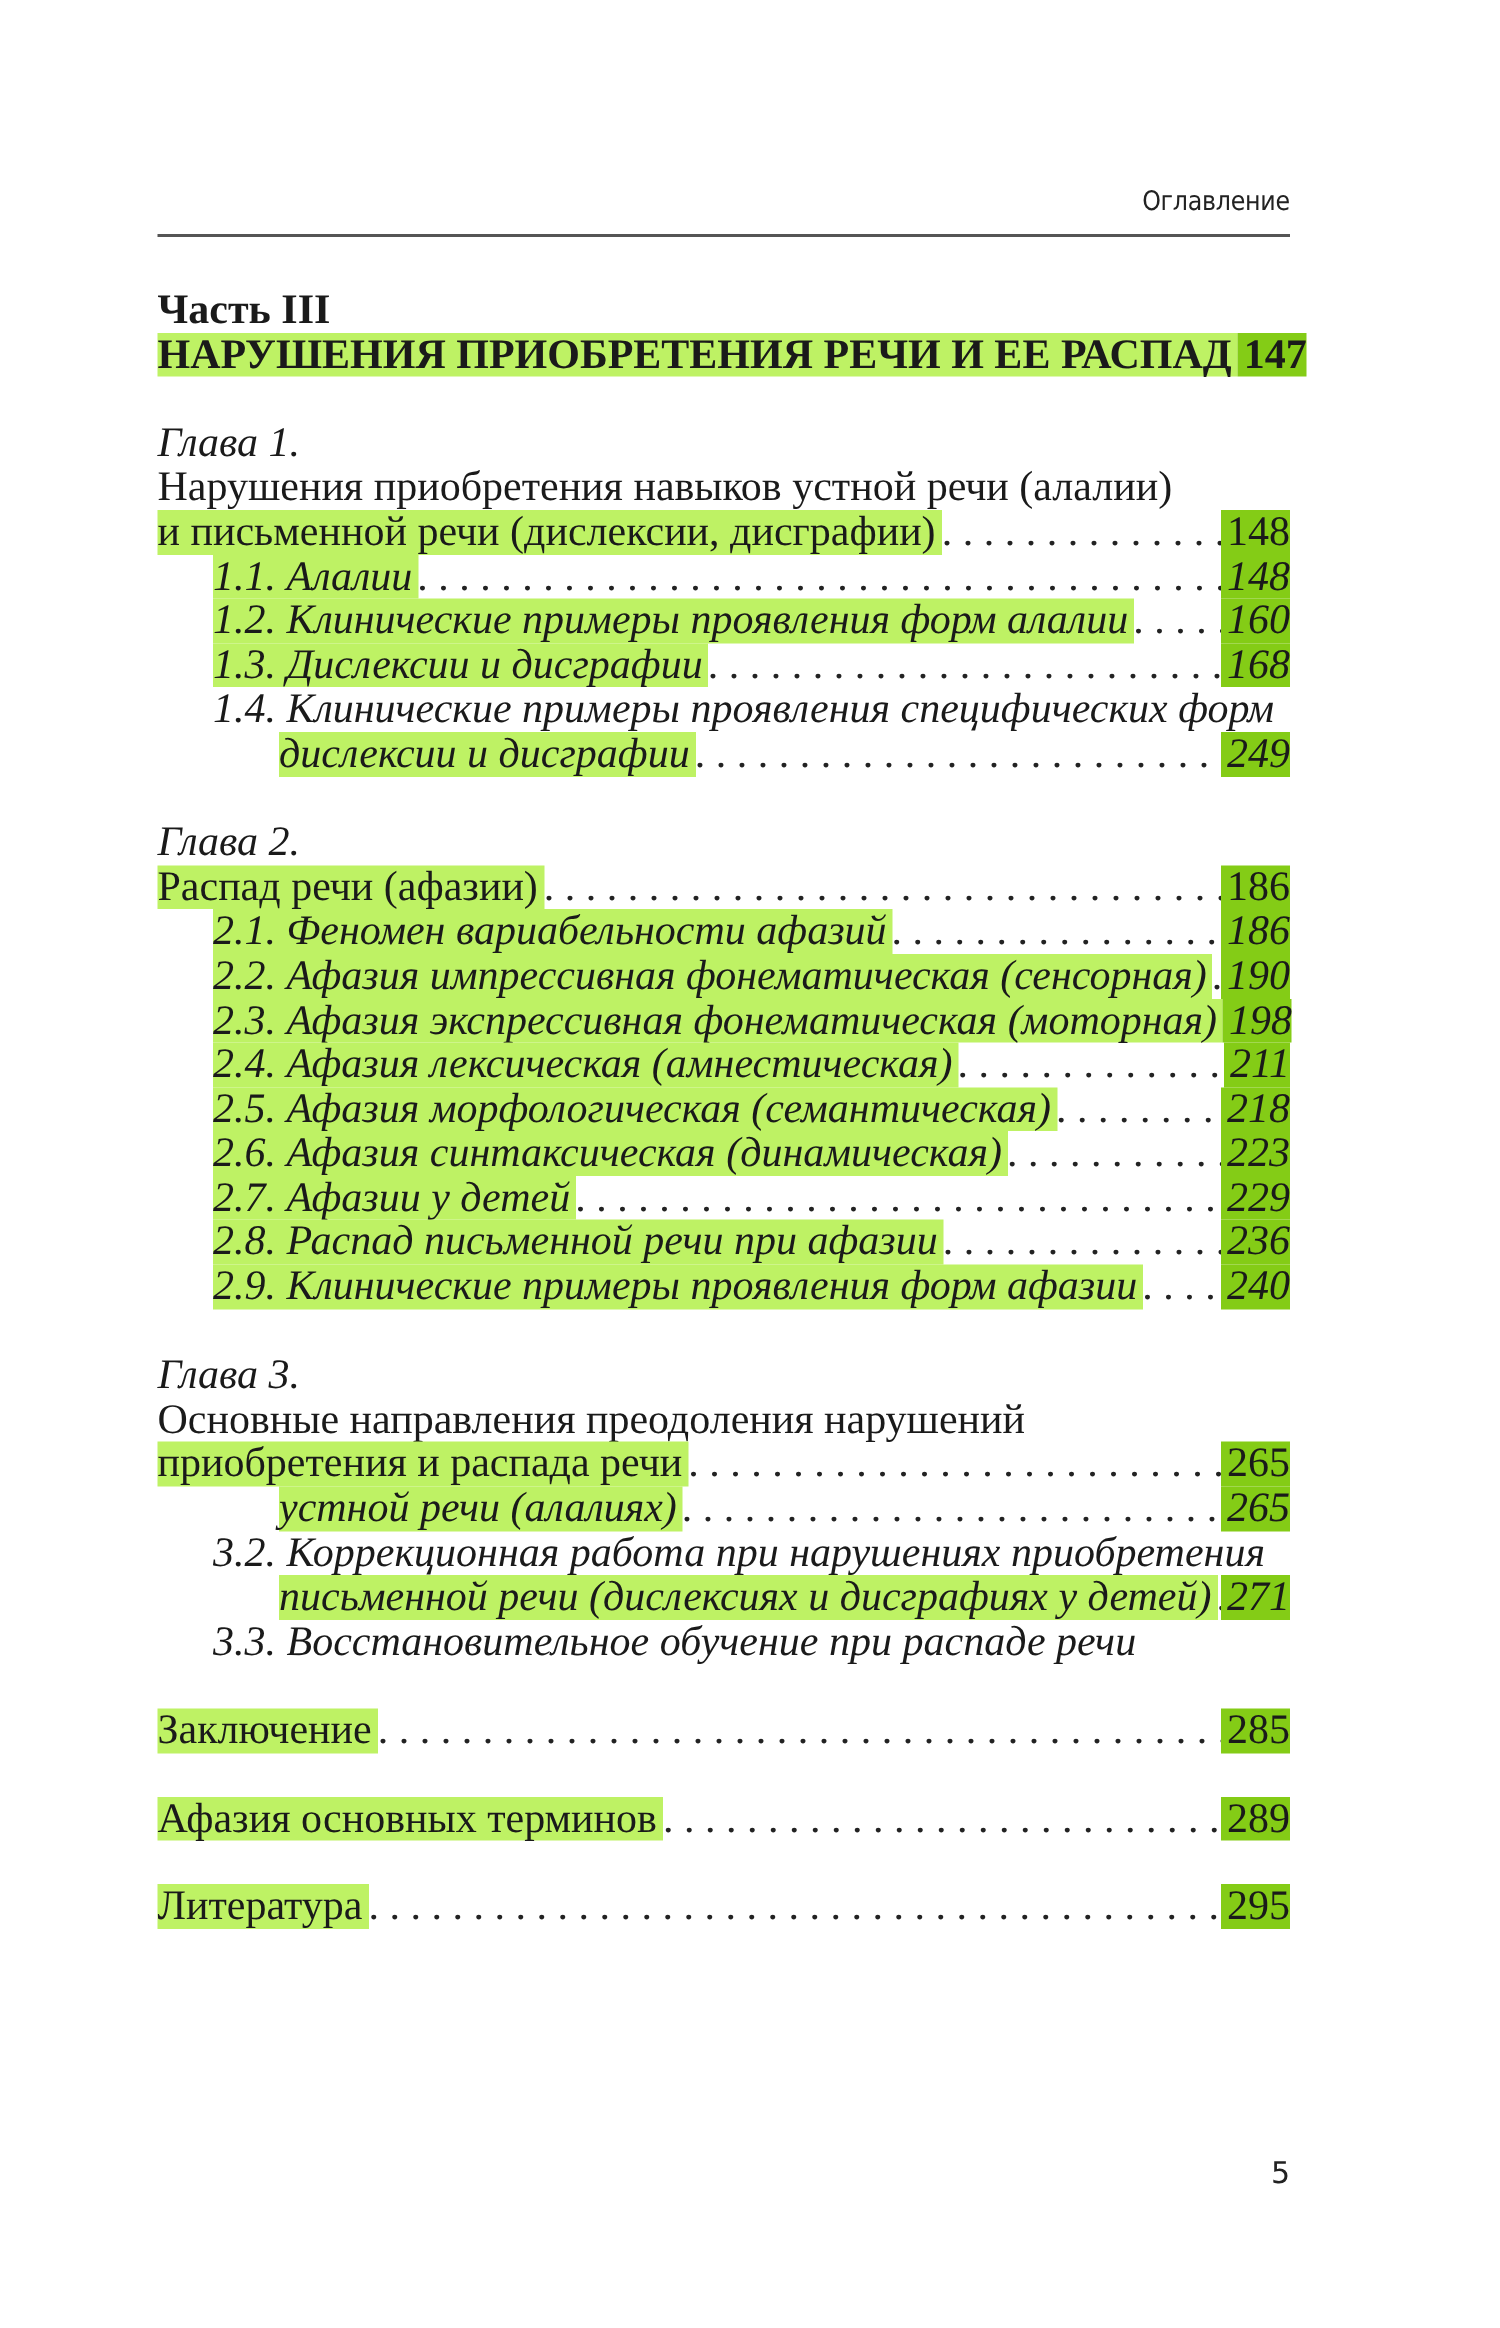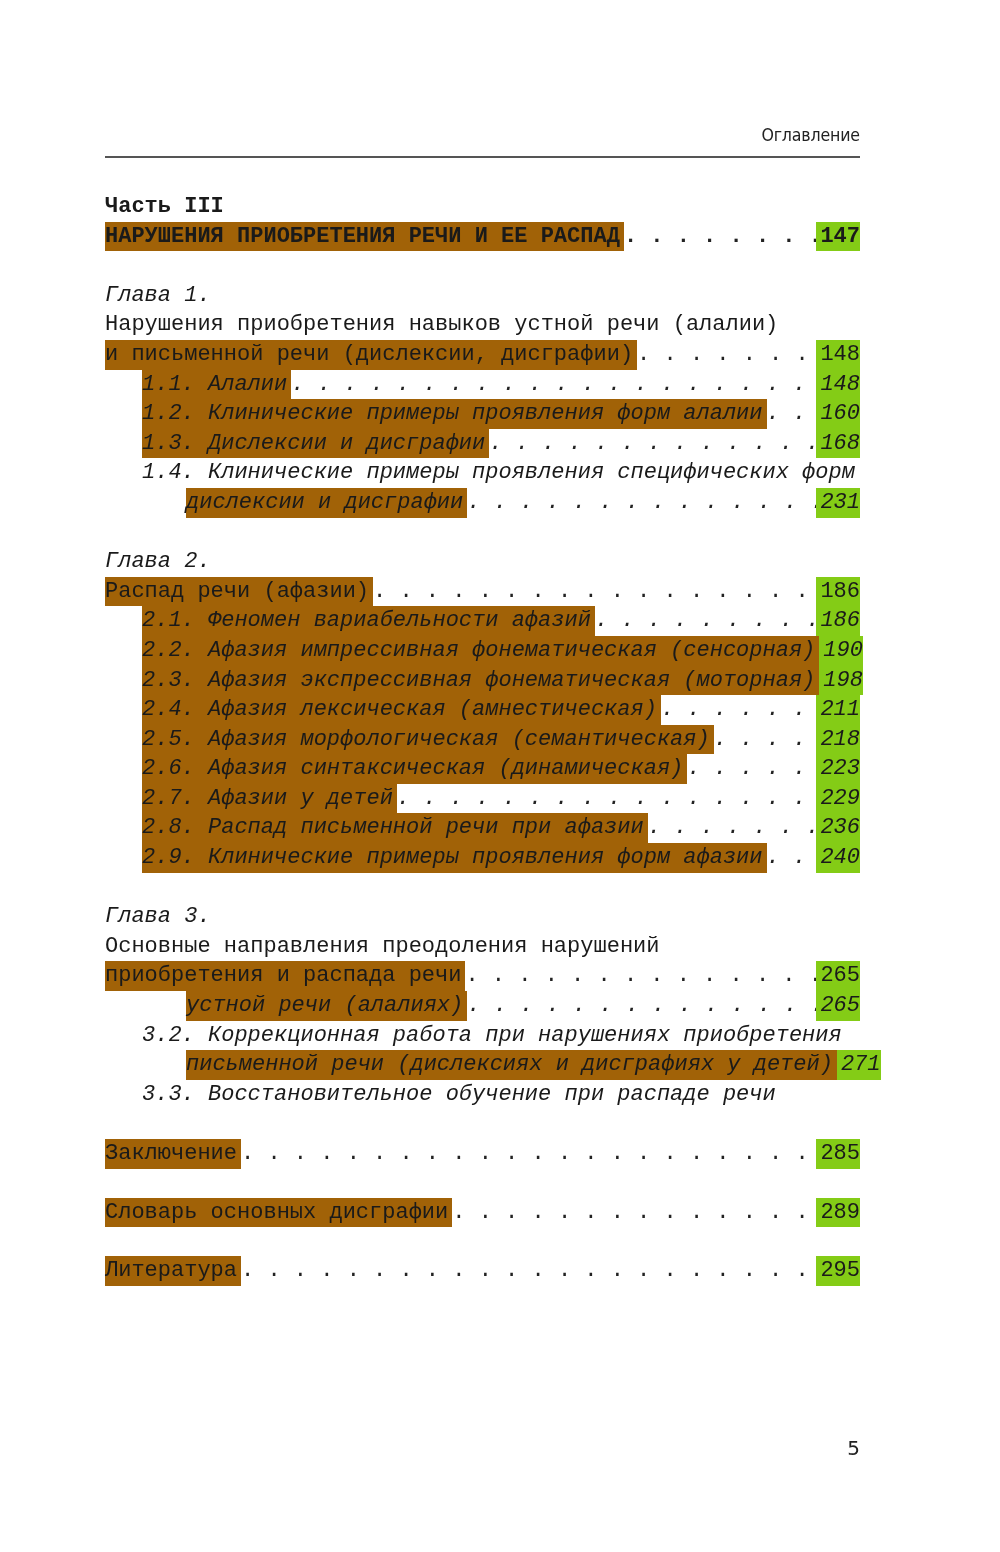--- a/index.html
+++ b/index.html
@@ -4,24 +4,24 @@
   <style>
     html, body { margin: 0; padding: 0; background: #ffffff; }
     body { width: 1000px; height: 1552px; position: relative; overflow: hidden; color: #1a1a1a; }
     .page { position: absolute; left: 105px; top: 0; width: 755px; height: 1324px; }
     .running-head {
       position: absolute; right: 0; top: 124px;
       font-family: "DejaVu Sans", sans-serif; font-size: 18px; color: #222;
       letter-spacing: -0.2px; transform: scaleX(0.88); transform-origin: right center;
     }
     .rule { position: absolute; left: 0; right: 0; top: 156px; height: 2px; background: #555; }
-    .toc { position: absolute; left: 0; right: 0; top: 192px; font-family: Liberation Mono, monospace; font-size: 22px; }
+    .toc { position: absolute; left: 0; right: 0; top: 192px; font-family: Liberation Serif, serif; font-size: 28px; }
     .line { position: relative; height: 29.6px; line-height: 29.6px; white-space: nowrap; }
     .entry { display: flex; align-items: baseline; }
-    .entry .text { flex: 0 0 auto; padding-right: 4px; background: #a16207; }
+    .entry .text { flex: 0 0 auto; padding-right: 4px; background: #bef264; }
     .entry .leader {
       flex: 1 1 auto; overflow: hidden; white-space: nowrap; letter-spacing: 3.6px;
       color: #222;
     }
     .entry .leader::before {
       content: ". . . . . . . . . . . . . . . . . . . . . . . . . . . . . . . . . . . . . . . . . . . . . . . . . . . . . . . . . . . . . . . . . . . . . . . . . . . . . . . . . . . . . . . . . . . . . . . . . . . . . . . . . . . . . . . . . . . . .";
       letter-spacing: 0px;
     }
     .entry .page-num { flex: 0 0 auto; padding-left: 4px; background: #84cc16; }
     .bold { font-weight: bold; }
@@ -72,21 +72,21 @@
     </div>
     <div class="line entry italic indent1">
       <span class="text"><span>1.3.</span> <span>Дислексии и дисграфии</span></span>
       <span class="leader"></span>
       <span class="page-num">168</span>
     </div>
     <div class="line italic indent1"><span>1.4.</span> <span>Клинические примеры проявления специфических форм</span></div>
     <div class="line entry italic indent2">
       <span class="text">дислексии и дисграфии</span>
       <span class="leader"></span>
-      <span class="page-num">231</span>
+      <span class="page-num">249</span>
     </div>
 
     <div class="gap"></div>
 
     <div class="line italic">Глава 2.</div>
     <div class="line entry">
       <span class="text">Распад речи (афазии)</span>
       <span class="leader"></span>
       <span class="page-num">186</span>
     </div>
@@ -160,21 +160,21 @@
 
     <div class="gap"></div>
 
     <div class="line entry">
       <span class="text">Заключение</span>
       <span class="leader"></span>
       <span class="page-num">285</span>
     </div>
     <div class="gap-small"></div>
     <div class="line entry">
-      <span class="text">Словарь основных дисграфии</span>
+      <span class="text">Афазия основных терминов</span>
       <span class="leader"></span>
       <span class="page-num">289</span>
     </div>
     <div class="gap-small"></div>
     <div class="line entry">
       <span class="text">Литература</span>
       <span class="leader"></span>
       <span class="page-num">295</span>
     </div>
   </div>

